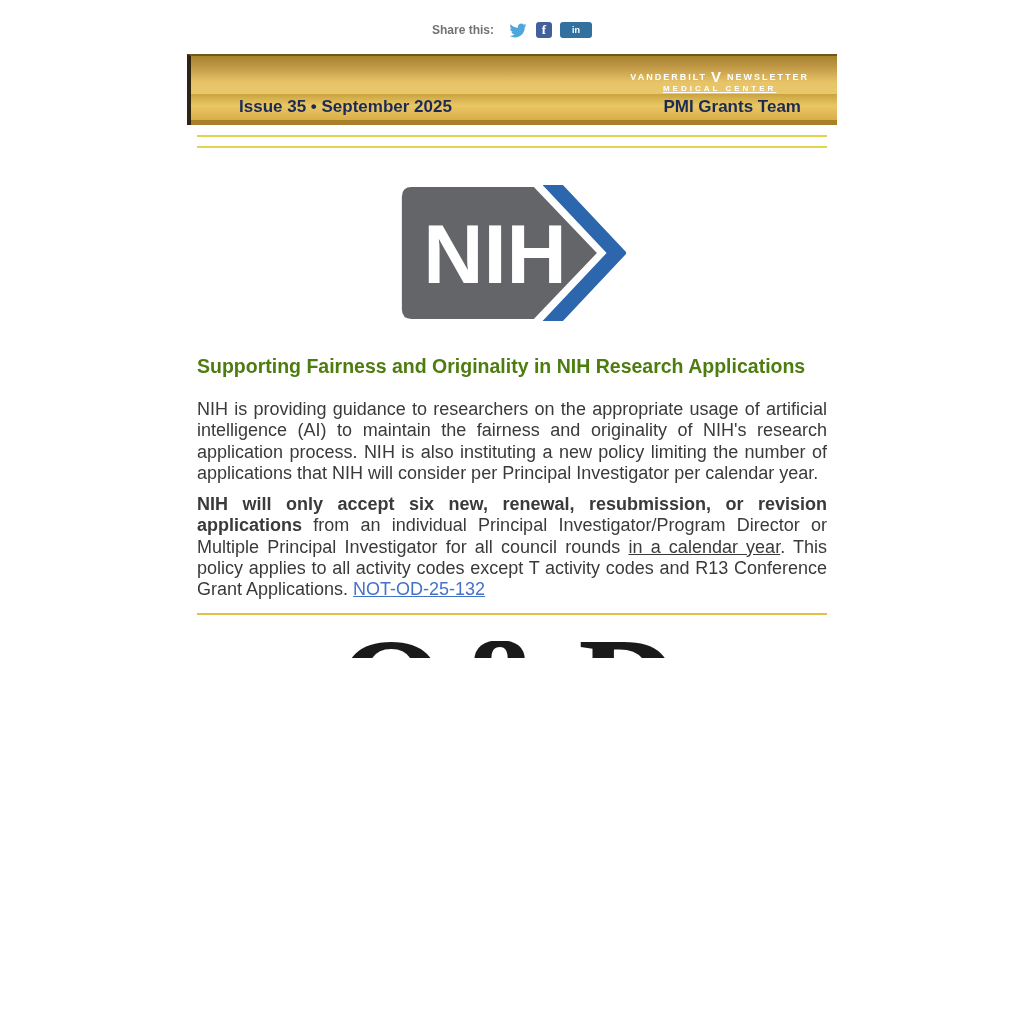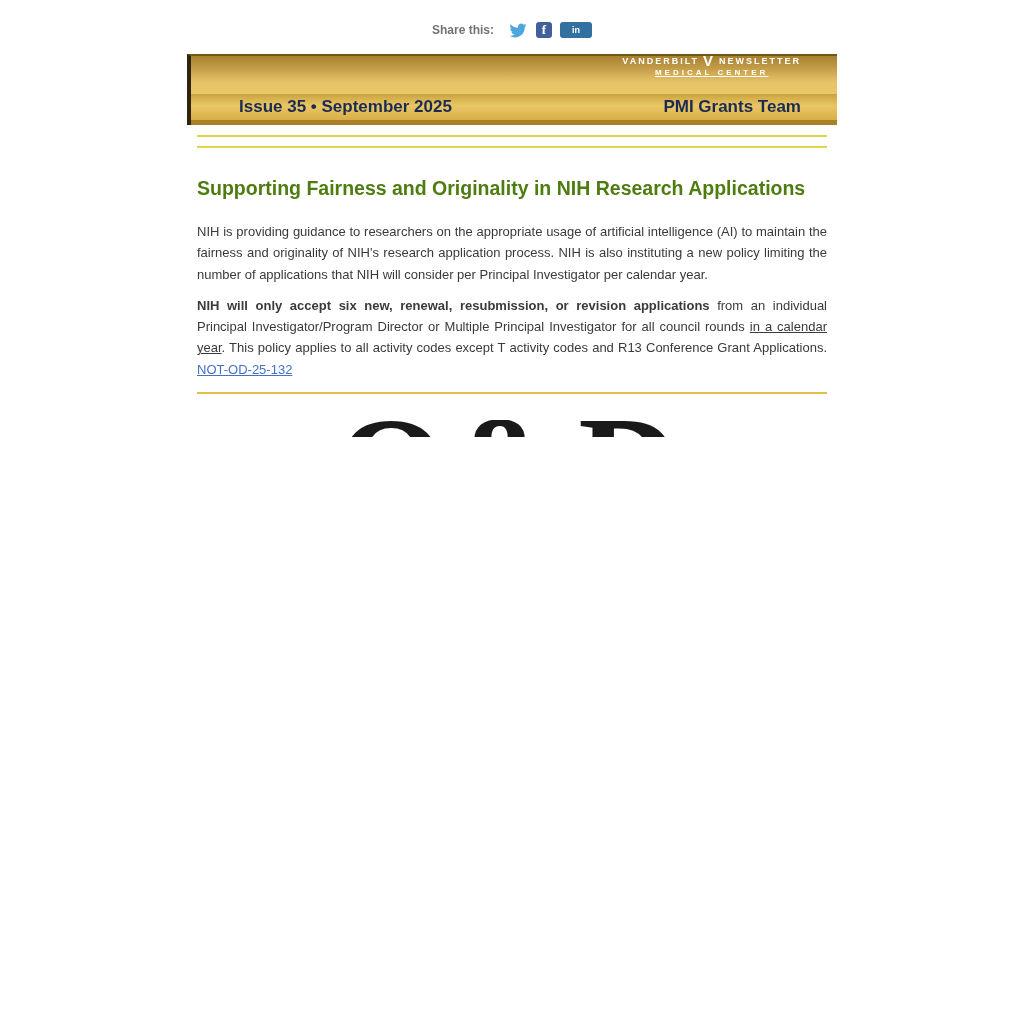--- a/index.html
+++ b/index.html
@@ -10,21 +10,21 @@
   .share-row{display:flex;align-items:center;justify-content:center;margin-top:20px;height:20px;gap:8px;}
   .share-label{font-size:12px;font-weight:bold;color:#737373;margin-right:6px;}
   .icon-btn{display:inline-flex;align-items:center;justify-content:center;cursor:pointer;}
   .tw-icon svg{width:20px;height:17px;fill:#4da7dc;}
   .fb-icon{width:16px;height:16px;background:#41609c;border-radius:3px;color:#fff;font-weight:bold;font-size:13px;line-height:16px;text-align:center;font-family:"Liberation Serif",serif;}
   .li-icon{width:32px;height:16px;background:#31709f;border-radius:3px;color:#fff;font-weight:bold;font-size:9px;line-height:16px;text-align:center;}
 
   
   .banner{margin-top:14px;border-left:4px solid #2e2410;border-top:2px solid #6e5718;box-sizing:border-box;width:650px;}
   .banner-top{height:38px;background:linear-gradient(180deg,#a8812f 0%,#c29a47 30%,#e7c468 70%,#e9c76b 100%);
-    display:flex;align-items:flex-start;justify-content:flex-end;padding-right:36px;box-sizing:border-box;}
+    display:flex;align-items:flex-end;justify-content:flex-end;padding-right:28px;box-sizing:border-box;}
   .vu-logo{color:#ffffff;text-align:center;line-height:10px;}
   .vu-line1{font-size:9px;font-weight:bold;letter-spacing:2px;display:flex;align-items:center;gap:4px;}
   .vu-v{font-size:15px;font-weight:bold;line-height:10px;}
   .vu-line2{font-size:8px;font-weight:bold;letter-spacing:3px;margin-top:2px;text-decoration:underline;}
   .banner-photo{position:relative;height:352px;border-left:7px solid #c49a3e;border-right:7px solid #c49a3e;box-sizing:border-box;
     background:
       radial-gradient(ellipse 90px 150px at 59.5% 73%, rgba(255,255,255,1) 20%, rgba(255,255,255,0) 75%),
       radial-gradient(ellipse 240px 230px at 59.5% 74%, rgba(255,253,245,0.95) 10%, rgba(255,253,245,0) 70%),
       linear-gradient(180deg,
         #6fa9d6 0%, #85b6dd 14%, #9dc3e3 30%, #b7cfe7 44%, #ccd6e7 54%,
@@ -46,21 +46,21 @@
   .rule-yellow + .rule-yellow{margin-top:9px;}
   .gold-rule{border:none;border-top:2px solid #dfc04a;margin:12px 10px 0 10px;}
 
   
   .nih-wrap{margin-top:36px;text-align:center;}
   .nih-wrap svg{width:228px;height:138px;}
 
   
   .article-title{margin:22px 10px 0 10px;font-size:19.5px;font-weight:bold;color:#4d7c0f;
     line-height:37px;text-align:justify;}
-  .body-para{margin:14px 10px 0 10px;font-size:13px;line-height:21.3px;color:#3a3a3a;text-align:justify;}
+  .body-para{margin:14px 10px 0 10px;font-size:18px;line-height:21.3px;color:#3a3a3a;text-align:justify;}
   .body-para.second{margin-top:10px;}
   .u-phrase{text-decoration:underline;}
   .doc-link{color:#4472c7;text-decoration:underline;cursor:pointer;}
 
   
   .cropped-letters{margin-top:26px;height:17px;overflow:hidden;text-align:center;}
   .cropped-letters span{display:inline-block;font-family:"Liberation Serif",serif;font-weight:bold;
     font-size:140px;line-height:140px;margin-top:-24px;color:#1a1a1a;letter-spacing:8px;}
 </style>
 </head>
@@ -94,20 +94,27 @@
       <span class="issue-text">Issue 35  •  September  2025</span>
       <span class="team-text">PMI Grants Team</span>
     </div>
   </div>
 
   <div class="double-rule">
     <hr class="rule-yellow">
     <hr class="rule-yellow">
   </div>
 
+  <div class="nih-wrap">
+    <svg viewBox="0 0 235 140">
+      <path d="M14,2 H140 L205,70 L140,138 H14 Q4,138 4,128 V12 Q4,2 14,2 Z" fill="#636569"></path>
+      <polygon points="170,0 236,70 170,140 149,140 215,70 149,0" fill="#2c66ac"></polygon>
+      <text x="100" y="71" text-anchor="middle" dominant-baseline="central" font-family="Liberation Sans, sans-serif" font-weight="bold" font-size="86" fill="#ffffff">NIH</text>
+    </svg>
+  </div>
 
   <h2 class="article-title">Supporting Fairness and Originality in NIH Research Applications</h2>
 
   <p class="body-para">NIH is providing guidance to researchers on the appropriate usage of artificial intelligence (AI) to maintain the fairness and originality of NIH's research application process. NIH is also instituting a new policy limiting the number of applications that NIH will consider per Principal Investigator per calendar year.</p>
 
   <p class="body-para second"><b>NIH will only accept six new, renewal, resubmission, or revision applications</b><span> from an individual Principal Investigator/Program Director or Multiple Principal Investigator for all council rounds </span><span class="u-phrase">in a calendar year</span><span>. This policy applies to all activity codes except T activity codes and R13 Conference Grant Applications. </span><a class="doc-link">NOT-OD-25-132</a></p>
 
   <hr class="gold-rule">
 
   <div class="cropped-letters">

